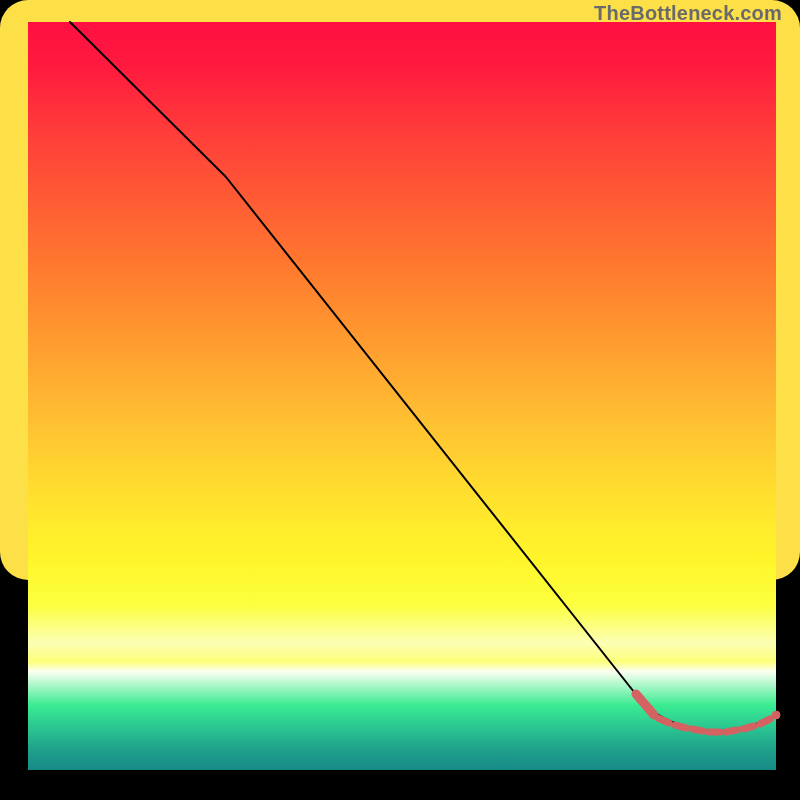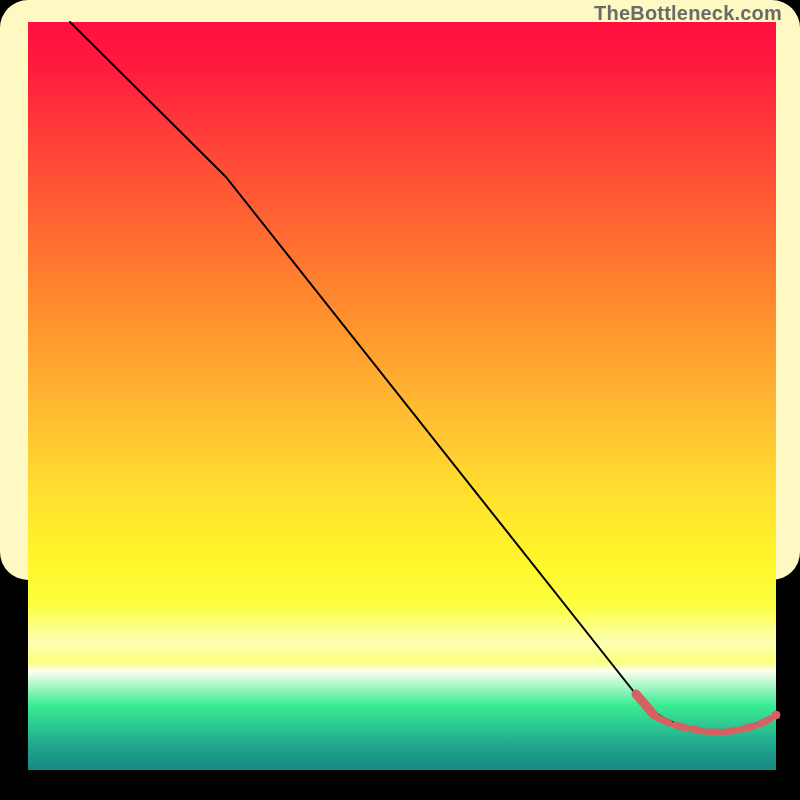--- a/index.html
+++ b/index.html
@@ -7,21 +7,21 @@
     padding: 0;
     width: 800px;
     height: 800px;
     background: #000;
     overflow: hidden;
   }
   .stage {
     position: relative;
     width: 800px;
     height: 580px;
-    background: #fef9c3;
+    background: #fde047;
     border-radius: 28px;
   }
   .plot {
     position: absolute;
     left: 28px;
     top: 22px;
     width: 748px;
     height: 748px;
     background: linear-gradient(to bottom,
       #ff1041 0%,

